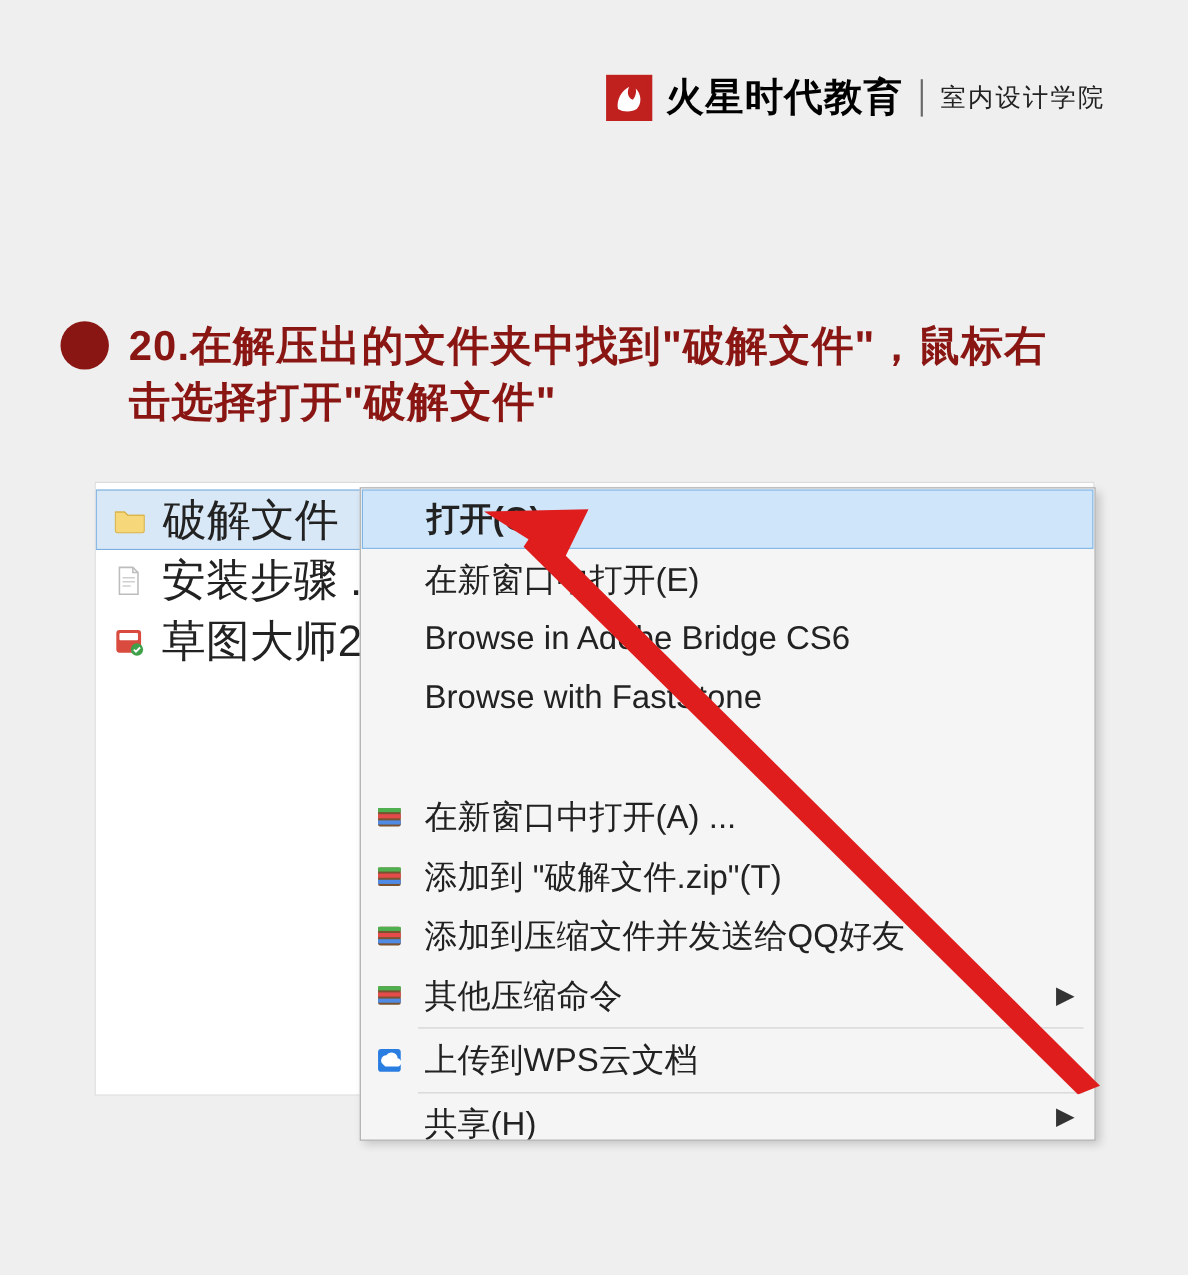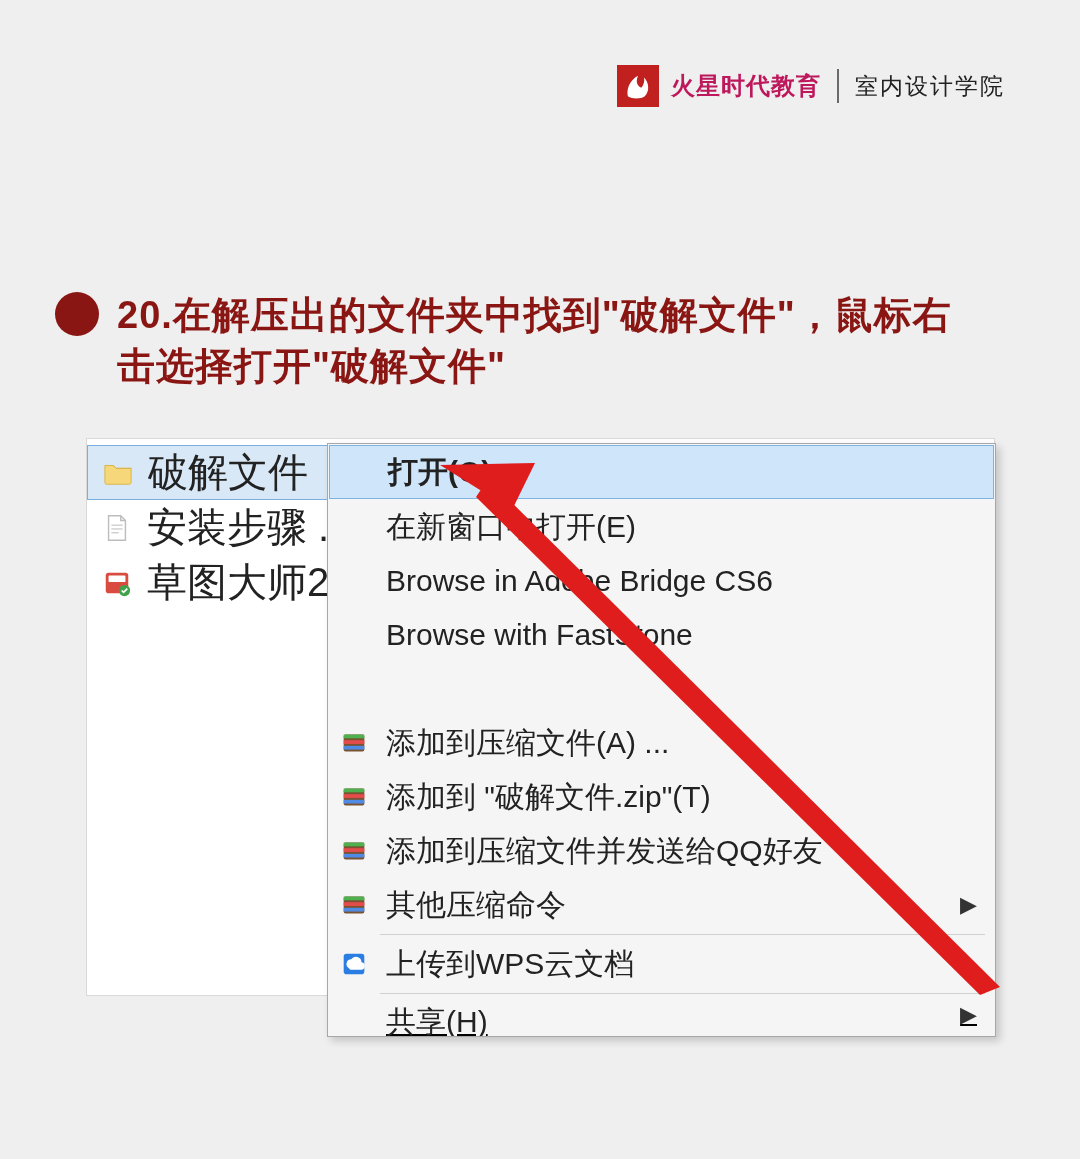--- a/index.html
+++ b/index.html
@@ -23,23 +23,23 @@
       width: 42px;
       height: 42px;
       background: #c0201e;
       display: flex;
       align-items: center;
       justify-content: center;
       position: relative;
     }
     .logo-badge svg { width: 34px; height: 34px; }
     .brand-main {
-      font-size: 24px;
+      font-size: 35px;
       font-weight: 700;
-      color: #be185d;
+      color: #000000;
       letter-spacing: 1px;
     }
     .brand-divider {
       width: 2px;
       height: 34px;
       background: #6a6a6a;
       margin: 0 4px;
     }
     .brand-sub {
       font-size: 23px;
@@ -149,21 +149,21 @@
     }
     .menu-separator {
       height: 1px;
       background: #d0d0d0;
       margin: 2px 10px 2px 52px;
     }
     .menu-cut {
       height: 40px;
       overflow: hidden;
     }
-    .menu-cut .menu-row { height: 48px; align-items: flex-start; padding-top: 6px; text-decoration: underline; }
+    .menu-cut .menu-row { height: 48px; align-items: flex-start; padding-top: 6px; }
     
     .pointer-arrow {
       position: absolute;
       top: 455px;
       left: 440px;
       width: 570px;
       height: 540px;
       pointer-events: none;
     }
     
@@ -261,21 +261,21 @@
 
   <div class="menu-row">
     <span class="menu-gutter ico-zip">
       <svg viewBox="0 0 32 32">
           <rect x="5" y="7" width="22" height="18" rx="2" fill="#7a5230"></rect>
           <rect x="5" y="7" width="22" height="4" fill="#4fb04f"></rect>
           <rect x="5" y="13" width="22" height="4" fill="#e54b4b"></rect>
           <rect x="5" y="19" width="22" height="4" fill="#4f8be5"></rect>
         </svg>
     </span>
-    <span class="menu-label">添加到压缩文件(A) ...</span>
+    <span class="menu-label">在新窗口中打开(A) ...</span>
   </div>
 
   <div class="menu-row">
     <span class="menu-gutter ico-zip">
       <svg viewBox="0 0 32 32">
           <rect x="5" y="7" width="22" height="18" rx="2" fill="#7a5230"></rect>
           <rect x="5" y="7" width="22" height="4" fill="#4fb04f"></rect>
           <rect x="5" y="13" width="22" height="4" fill="#e54b4b"></rect>
           <rect x="5" y="19" width="22" height="4" fill="#4f8be5"></rect>
         </svg>

